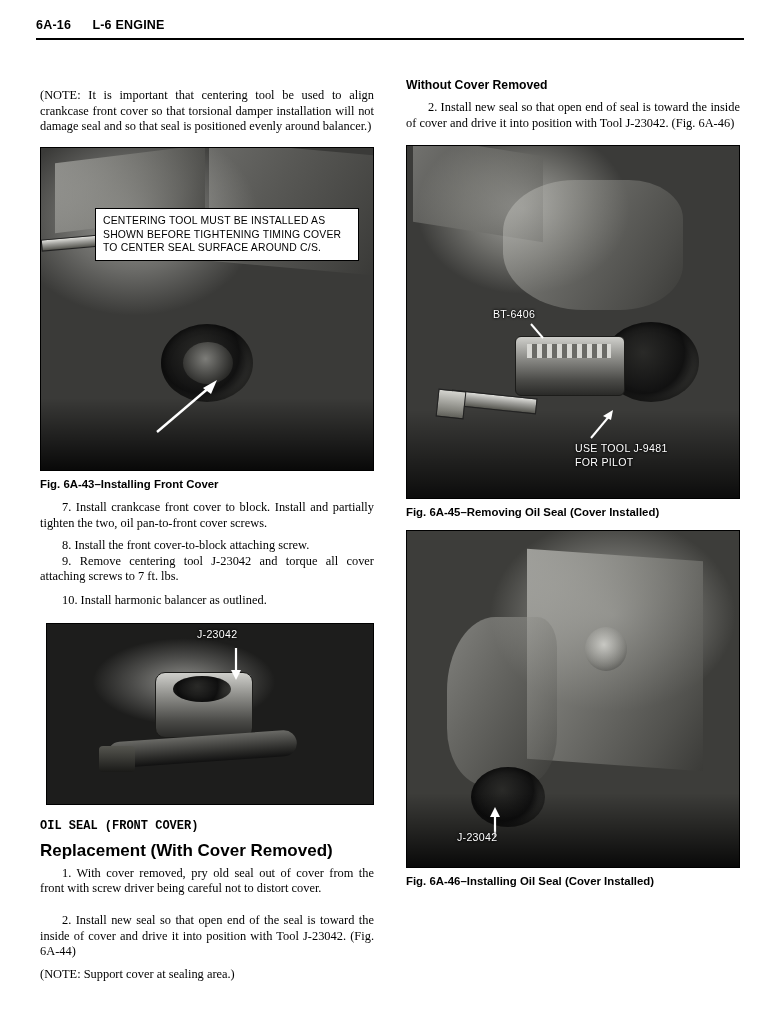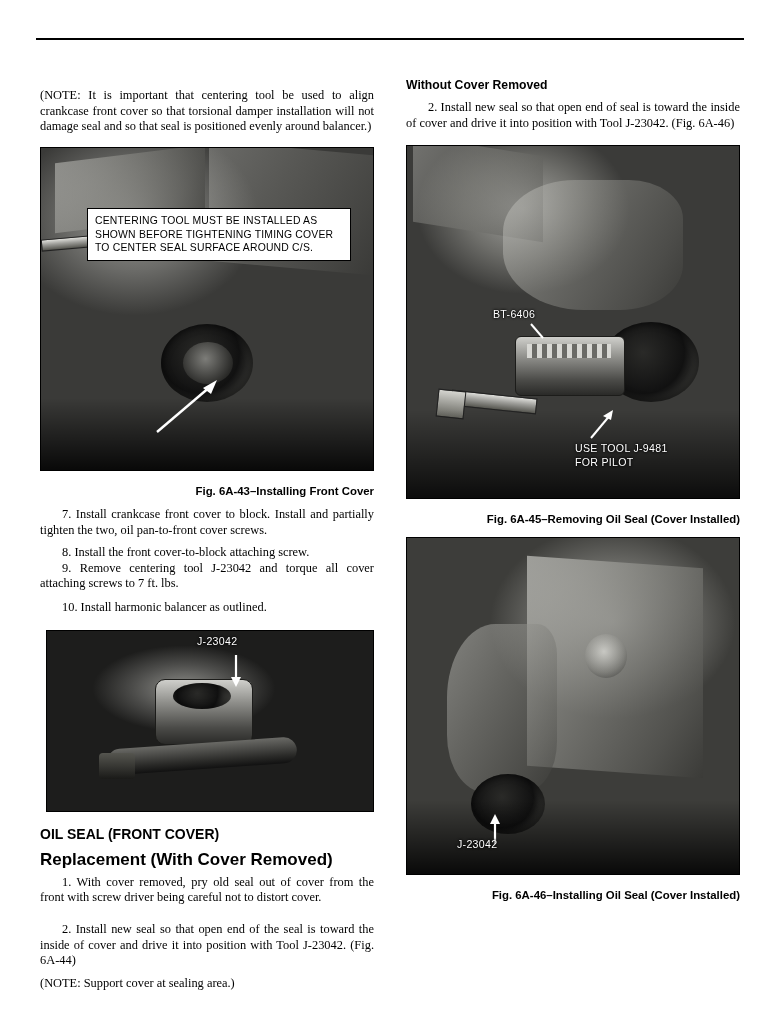--- a/index.html
+++ b/index.html
@@ -61,37 +61,37 @@
   p.indent { text-indent: 22px; }
   p.hang { text-indent: 0; }
 
   .subhead {
     font-family: "Liberation Sans", sans-serif;
     font-weight: bold;
     font-size: 12.2px;
     margin: 0 0 8px 0;
   }
   .section-title {
-    font-family: Liberation Sans, sans-serif;
-    font-weight: bold;
-    font-size: 14px;
+    font-family: Liberation Mono, monospace;
+    font-weight: bold;
+    font-size: 12px;
     margin: 14px 0 8px 0;
   }
   .sub-title {
     font-family: "Liberation Sans", sans-serif;
     font-weight: bold;
     font-size: 17px;
     margin: 6px 0 5px 0;
   }
   .caption {
     font-family: "Liberation Sans", sans-serif;
     font-weight: bold;
     font-size: 11.4px;
-    text-align: right;
-    margin: 14px 0 10px 0;
+    text-align: left;
+    margin: 7px 0 10px 0;
   }
 
   
   .figbox {
     border: 1px solid #000;
     background: #b9b9b9;
     position: relative;
     overflow: hidden;
   }
   .photo {
@@ -129,20 +129,21 @@
   .callout {
     position: absolute;
     background: #ffffff;
     color: #000000;
     border: 1px solid #000;
     font-family: "Liberation Sans", sans-serif;
     font-size: 10.4px;
     line-height: 1.32;
     padding: 5px 7px;
     letter-spacing: 0.2px;
+    margin-left: 8px;
   }
   .label-white {
     position: absolute;
     color: #ffffff;
     font-family: "Liberation Sans", sans-serif;
     font-size: 10.6px;
     line-height: 1.3;
     letter-spacing: 0.3px;
     text-shadow: 0 0 3px #000, 0 0 2px #000;
     white-space: pre-line;
@@ -170,20 +171,25 @@
     position: absolute;
     background: linear-gradient(120deg, #c6c6c1 0%, #8e8e89 40%, #5a5a56 80%, #3a3a37 100%);
   }
 </style>
 </head>
 <body>
 
 <div class="page">
 
   <div class="header">
+    <div class="header-text">
+      <span>6A-16</span>
+      <span style="display:inline-block;width:14px"></span>
+      <span>L-6 ENGINE</span>
+    </div>
     <div class="header-rule"></div>
   </div>
 
   <div class="col col-left">
 
     <p class="hang" style="margin-top:10px">(NOTE: It is important that centering tool be used to align crankcase front cover so that torsional damper installation will not damage seal and so that seal is positioned evenly around balancer.)</p>
 
     <div class="figbox" style="width:332px;height:322px;margin-top:12px">
       <div class="photo ph-43">
 

